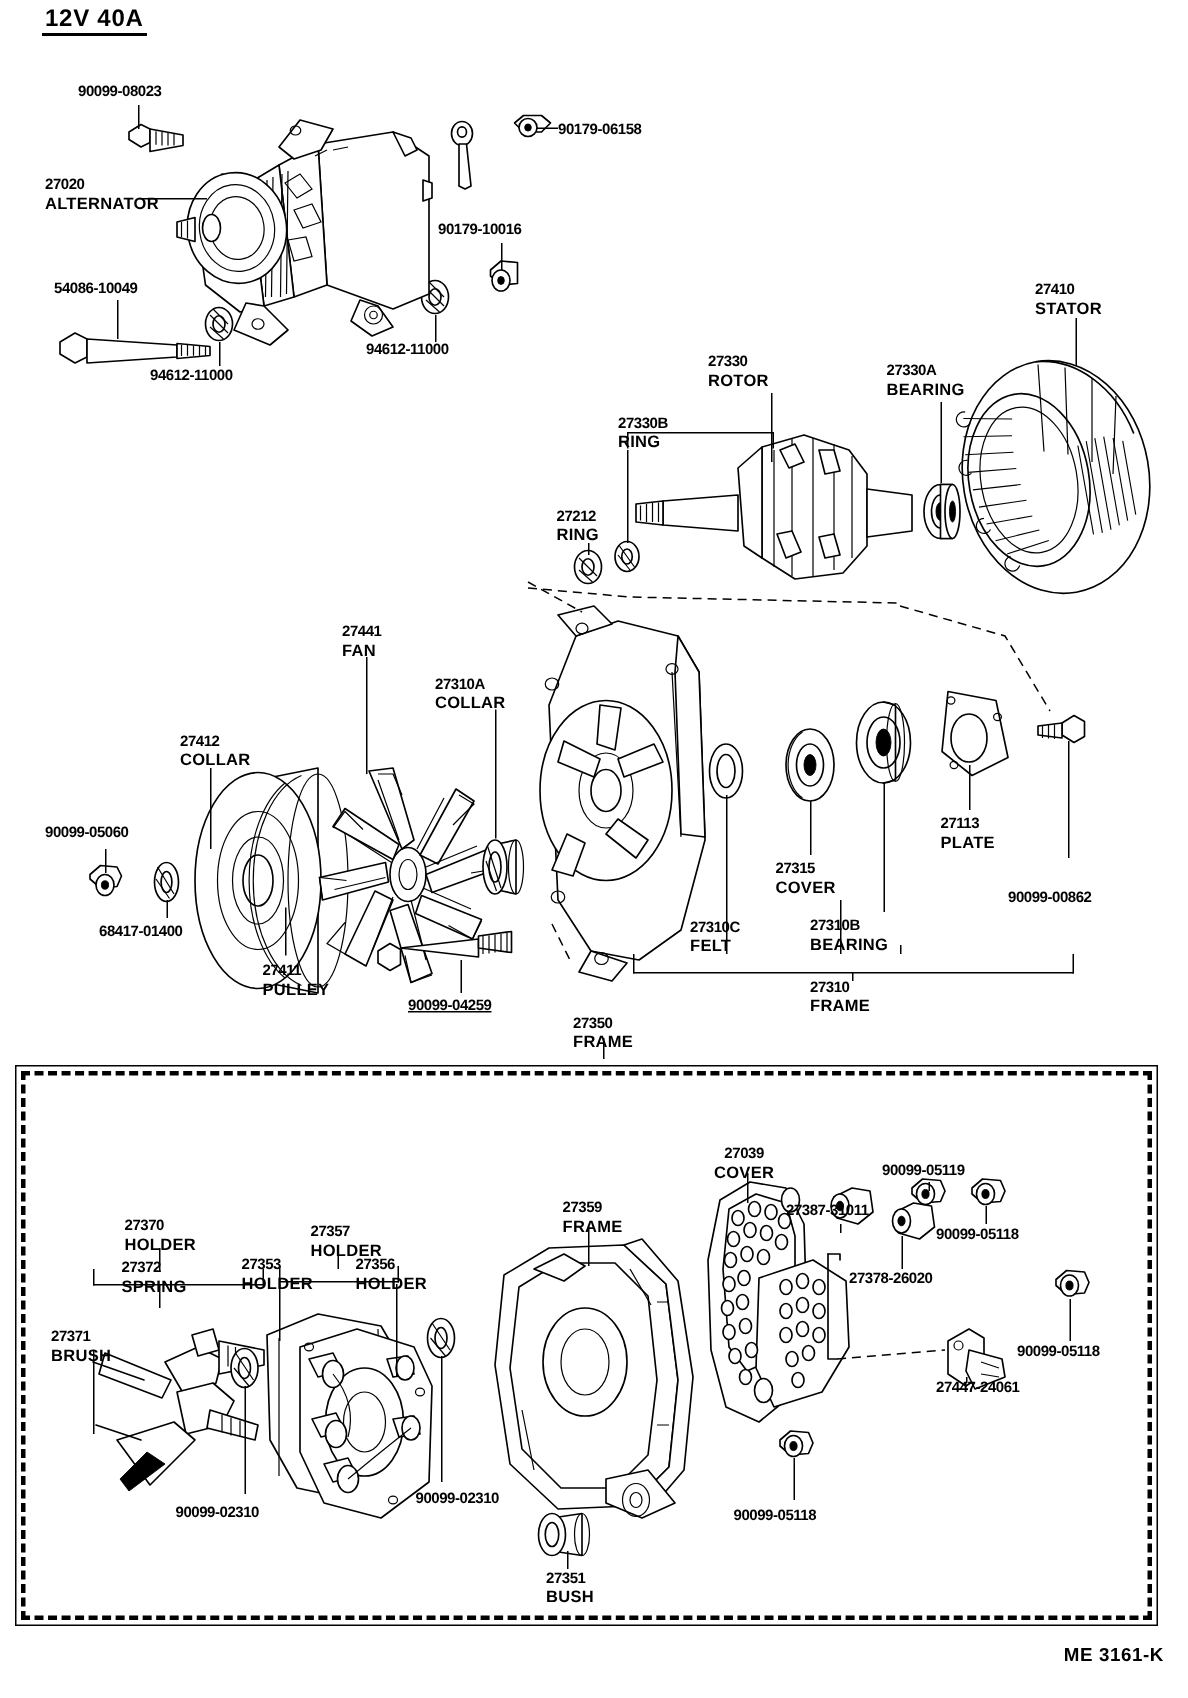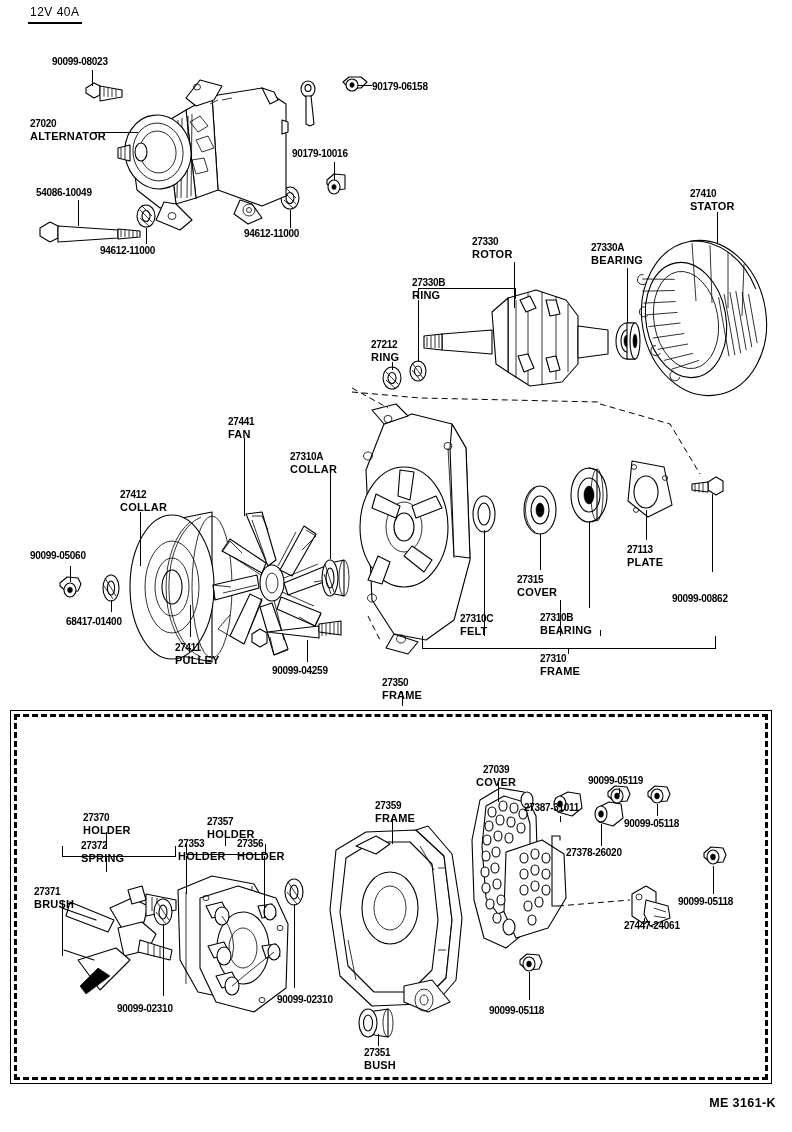--- a/index.html
+++ b/index.html
@@ -12,22 +12,22 @@
     position:relative;
     width:792px;
     height:1132px;
     background:#fff;
     overflow:hidden;
   }
   
   #title{
     position:absolute;
     left:28px; top:4px;
-    font-size:12px;
-    font-weight:normal;
+    font-size:16px;
+    font-weight:bold;
     letter-spacing:.5px;
     border-bottom:2px solid #000;
     padding:0 2px 1px 2px;
     line-height:17px;
   }
   
   .lbl{
     position:absolute;
     font-size:13.5px;
     font-weight:bold;
@@ -685,21 +685,21 @@
   <div class="lbl left" style="left:30px;  top:550px;">
     <span class="num">90099-05060</span>
   </div>
   <div class="lbl left" style="left:66px;  top:616px;">
     <span class="num">68417-01400</span>
   </div>
   <div class="lbl left" style="left:175px; top:642px;">
     <span class="num">27411</span>
     <span class="nm">PULLEY</span>
   </div>
-  <div class="lbl left" style="left:272px; top:665px;">
+  <div class="lbl left" style="left:272px; top:665px;text-decoration:underline;">
     <span class="num">90099-04259</span>
   </div>
   <div class="lbl left" style="left:460px; top:613px;">
     <span class="num">27310C</span>
     <span class="nm">FELT</span>
   </div>
   <div class="lbl left" style="left:517px; top:574px;">
     <span class="num">27315</span>
     <span class="nm">COVER</span>
   </div>
@@ -732,21 +732,21 @@
     <span class="nm">SPRING</span>
   </div>
   <div class="lbl left" style="left:34px;  top:886px;">
     <span class="num">27371</span>
     <span class="nm">BRUSH</span>
   </div>
   <div class="lbl left" style="left:207px; top:816px;">
     <span class="num">27357</span>
     <span class="nm">HOLDER</span>
   </div>
-  <div class="lbl left" style="left:178px; top:838px;">
+  <div class="lbl left" style="left:161px; top:838px;">
     <span class="num">27353</span>
     <span class="nm">HOLDER</span>
   </div>
   <div class="lbl left" style="left:237px; top:838px;">
     <span class="num">27356</span>
     <span class="nm">HOLDER</span>
   </div>
   <div class="lbl left" style="left:117px; top:1003px;">
     <span class="num">90099-02310</span>
   </div>

